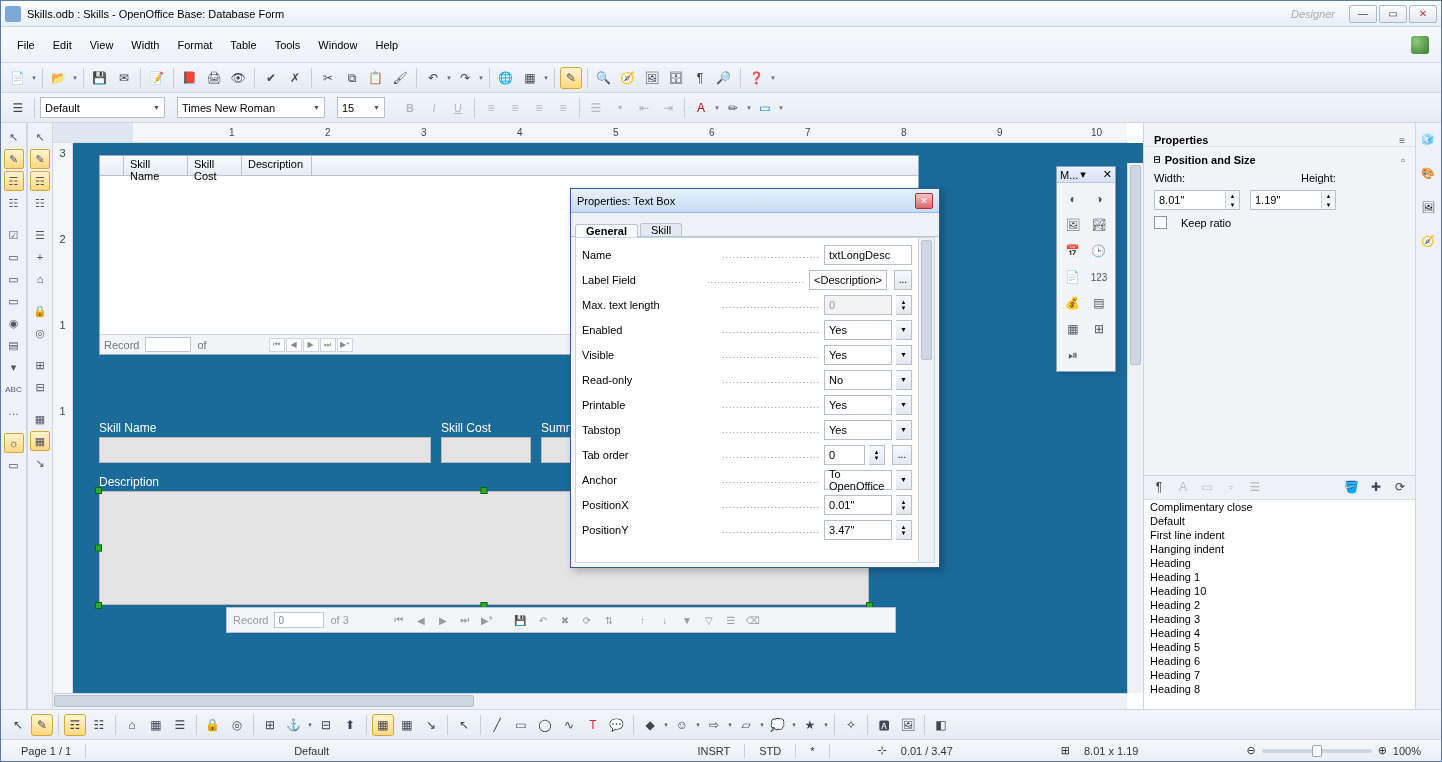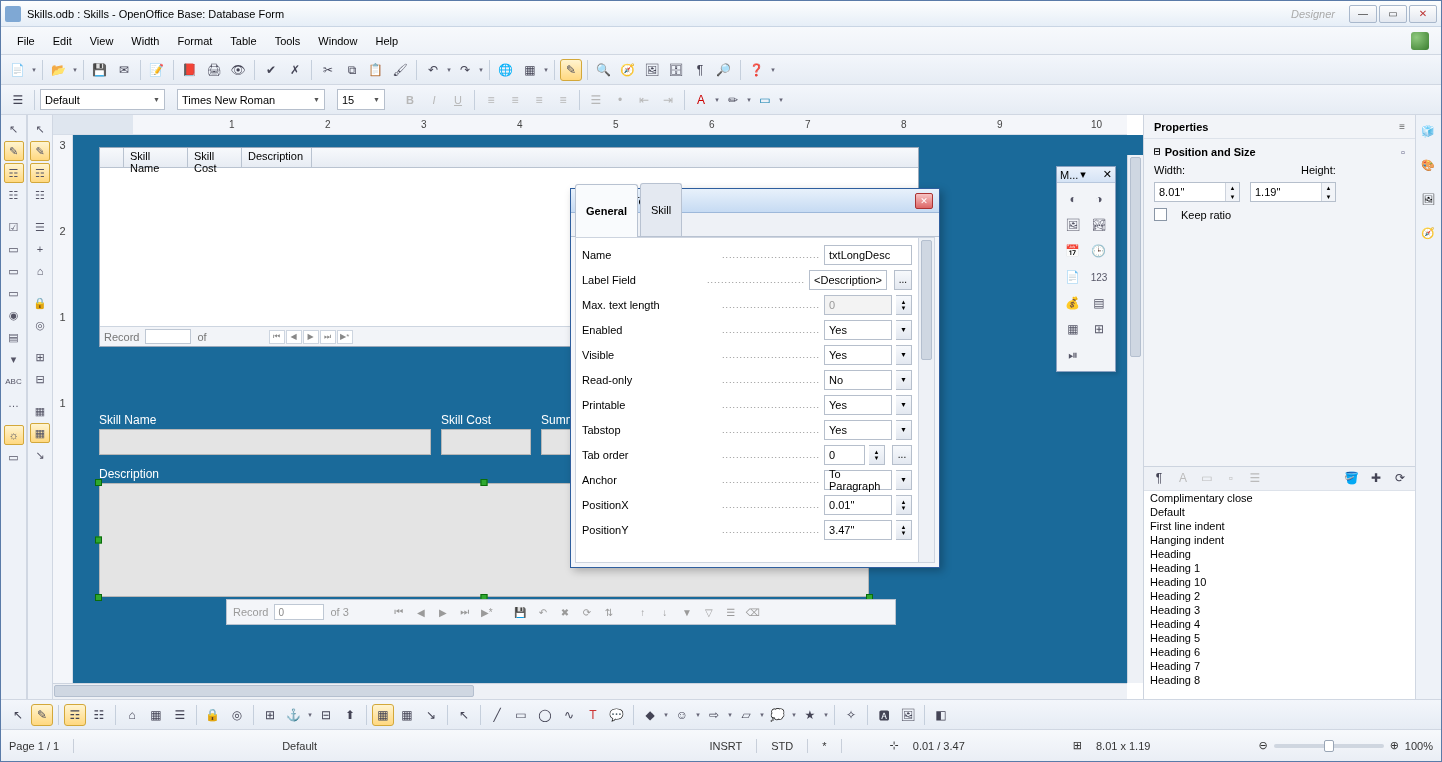--- a/index.html
+++ b/index.html
@@ -5,21 +5,21 @@
 *{box-sizing:border-box;margin:0;padding:0;font-family:"Segoe UI",Tahoma,sans-serif;font-size:11px;}
 body{background:#fff;overflow:hidden;width:1442px;height:762px;position:relative;}
 .window{position:absolute;inset:0;border:1px solid #5a7ba8;background:#fff;display:flex;flex-direction:column;}
 .titlebar{height:26px;background:linear-gradient(#fdfefe,#e6eef7);border-bottom:1px solid #c9d5e4;display:flex;align-items:center;padding:0 4px;gap:6px;}
 .titlebar .app-icon{width:16px;height:16px;background:#7fa8d4;border-radius:2px;}
 .titlebar .title{flex:1;color:#000;}
 .winbtns{display:flex;gap:2px;}
 .winbtn{width:28px;height:18px;border:1px solid #a9b8cc;border-radius:2px;background:linear-gradient(#fdfdfd,#e3e8f0);display:flex;align-items:center;justify-content:center;color:#444;cursor:default;font-size:10px;}
 .winbtn.close{color:#b33;}
 .faint-extra{flex:0 0 auto;color:#aaa;font-style:italic;font-size:11px;margin-right:8px;}
-.menubar{height:28px;background:linear-gradient(#f7f9fc,#eef2f8);border-bottom:1px solid #d0d7e2;display:flex;align-items:center;padding:0 8px;gap:2px;}
+.menubar{height:36px;background:linear-gradient(#f7f9fc,#eef2f8);border-bottom:1px solid #d0d7e2;display:flex;align-items:center;padding:0 8px;gap:2px;}
 .menuitem{padding:3px 8px;border-radius:2px;}
 .menubar .spacer{flex:1;}
 .dl-icon{width:18px;height:18px;margin-right:4px;background:radial-gradient(circle at 30% 30%,#8fc97e,#3a7d2e);border-radius:3px;}
 .toolbar{height:30px;background:linear-gradient(#f3f6fb,#e6ecf4);border-bottom:1px solid #d0d7e2;display:flex;align-items:center;padding:0 6px;gap:2px;}
 .tbtn{width:22px;height:22px;border:1px solid transparent;border-radius:3px;display:flex;align-items:center;justify-content:center;font-size:12px;color:#445;}
 .tbtn.active{background:linear-gradient(#fff4d0,#ffd880);border-color:#d3a83a;}
 .tsep{width:1px;height:20px;background:#c5cfdc;margin:0 3px;}
 .dd{width:6px;height:22px;display:flex;align-items:center;justify-content:center;color:#667;font-size:7px;}
 .combo{height:21px;border:1px solid #b6bfcc;background:#fff;display:flex;align-items:center;padding:0 4px;gap:4px;}
 .combo .arrow{font-size:7px;color:#555;margin-left:auto;}
@@ -52,57 +52,57 @@
 .recbar .nb{width:16px;height:14px;border:1px solid #cdd5e0;background:#fff;font-size:8px;display:flex;align-items:center;justify-content:center;color:#888;}
 .lbl{position:absolute;color:#fff;font-size:12px;}
 .fld{position:absolute;background:#e4e4e4;border:1px solid #b7b7b7;}
 .sel-handles{position:absolute;pointer-events:none;}
 .handle{position:absolute;width:7px;height:7px;background:#2fa82f;border:1px solid #0b6b0b;}
 .vscroll{position:absolute;right:0;top:20px;bottom:0;width:16px;background:#eef1f6;border-left:1px solid #cdd4df;}
 .vscroll .thumb{position:absolute;left:2px;right:2px;top:2px;height:200px;background:#cfd7e2;border:1px solid #b4bfcf;border-radius:2px;}
 .hscroll{height:16px;background:#eef1f6;border-top:1px solid #cdd4df;display:flex;margin-right:16px;}
 .hscroll .thumb{width:420px;height:12px;margin:1px;background:#cfd7e2;border:1px solid #b4bfcf;border-radius:2px;}
 .sidepanel{width:272px;background:#f2f4f8;border-left:1px solid #cdd4df;display:flex;flex-direction:column;}
-.sp-title{height:24px;display:flex;align-items:center;padding:0 10px;font-weight:bold;border-bottom:1px solid #dde2ea;gap:6px;}
+.sp-title{height:24px;display:flex;align-items:flex-end;padding:0 10px;font-weight:bold;border-bottom:1px solid #dde2ea;gap:6px;}
 .sp-title .opts{margin-left:auto;font-size:10px;color:#666;}
 .sp-section{padding:6px 10px;}
 .sp-sec-title{display:flex;align-items:center;gap:4px;font-weight:bold;margin-bottom:6px;}
 .sp-row{display:flex;gap:10px;margin-bottom:6px;align-items:center;}
 .sp-row label{width:50px;}
 .spin{display:flex;align-items:center;border:1px solid #b6bfcc;background:#fff;height:20px;}
 .spin input{border:none;width:70px;padding:0 4px;font-size:11px;outline:none;}
 .spin .sbtns{display:flex;flex-direction:column;}
 .spin .sb{width:14px;height:9px;border-left:1px solid #cdd3dd;font-size:6px;display:flex;align-items:center;justify-content:center;background:#f2f4f8;}
 .sp-list{flex:1;border-top:1px solid #cdd4df;display:flex;flex-direction:column;min-height:0;}
 .sp-list-tb{height:24px;background:#eef1f6;border-bottom:1px solid #dde2ea;display:flex;align-items:center;padding:0 4px;gap:2px;}
 .sp-list-body{flex:1;overflow:auto;background:#fff;}
 .sp-list-body .it{padding:1px 6px;}
 .sp-foot{height:22px;border-top:1px solid #cdd4df;display:flex;align-items:center;}
 .sp-foot select{flex:1;height:20px;border:1px solid #b6bfcc;margin:0 2px;font-size:11px;}
 .bottomtb{height:30px;background:linear-gradient(#f3f6fb,#e6ecf4);border-top:1px solid #d0d7e2;display:flex;align-items:center;padding:0 6px;gap:2px;}
-.status{height:32px;background:linear-gradient(#f7f9fc,#eaeef5);border-top:1px solid #d0d7e2;display:flex;align-items:center;padding:0 8px;gap:14px;color:#333;}
+.status{height:22px;background:linear-gradient(#f7f9fc,#eaeef5);border-top:1px solid #d0d7e2;display:flex;align-items:center;padding:0 20px;gap:14px;color:#333;}
 .status .sep{width:1px;height:14px;background:#c8cfda;}
 .status .grow{flex:1;}
 .zoom{display:flex;align-items:center;gap:6px;}
 .zoom .track{width:110px;height:4px;background:#cfd6e0;position:relative;border-radius:2px;}
 .zoom .knob{position:absolute;left:50%;top:-4px;width:10px;height:12px;background:#fff;border:1px solid #9aa6b6;border-radius:2px;transform:translateX(-50%);}
 
 
 .palette{position:absolute;left:1056px;top:166px;width:60px;background:#f2f4f8;border:1px solid #8aa2c2;box-shadow:2px 2px 4px rgba(0,0,0,.15);}
 .palette .pt{height:16px;background:linear-gradient(#eaf1fb,#d5e3f5);border-bottom:1px solid #b7c7dd;display:flex;align-items:center;padding:0 3px;font-size:10px;gap:2px;}
 .palette .pt .x{margin-left:auto;}
 .palette .grid{display:grid;grid-template-columns:1fr 1fr;gap:4px;padding:5px;}
 .pbtn{height:22px;border:1px solid transparent;border-radius:2px;display:flex;align-items:center;justify-content:center;font-size:12px;color:#556;}
 
 
 .propdlg{position:absolute;left:570px;top:188px;width:370px;height:380px;background:#f4f6fa;border:1px solid #2e5e9e;box-shadow:3px 3px 8px rgba(0,0,0,.25);}
 .propdlg .pt{height:24px;background:linear-gradient(#e8f1fb,#c6dbf3);display:flex;align-items:center;padding:0 6px;border-bottom:1px solid #9db8da;}
 .propdlg .pt .x{margin-left:auto;width:18px;height:16px;background:linear-gradient(#f7c4c4,#d66);border:1px solid #a33;color:#fff;font-size:9px;display:flex;align-items:center;justify-content:center;border-radius:2px;}
 .propdlg .tabs{height:24px;display:flex;align-items:flex-end;padding:0 4px;border-bottom:1px solid #b8c2d1;background:#eef1f6;}
-.ptab{padding:20px 10px;border:1px solid #b8c2d1;border-bottom:none;background:#e4e9f1;margin-right:2px;border-radius:3px 3px 0 0;position:relative;}
+.ptab{padding:0 10px;border:1px solid #b8c2d1;border-bottom:none;background:#e4e9f1;margin-right:2px;border-radius:3px 3px 0 0;position:relative;}
 .ptab.active{background:#f9fbfd;font-weight:bold;top:1px;}
 .propbody{position:absolute;top:48px;bottom:4px;left:4px;right:4px;background:#fff;border:1px solid #cdd4df;display:flex;}
 .proplist{flex:1;overflow:auto;padding:4px 6px;}
 .prow{display:flex;align-items:center;height:25px;gap:4px;}
 .prow .plabel{width:136px;white-space:nowrap;overflow:hidden;}
 .prow .dots{flex:0 0 auto;color:#888;letter-spacing:1px;font-size:9px;}
 .pinput{flex:1;height:20px;border:1px solid #b6bfcc;background:#fff;display:flex;align-items:center;padding:0 4px;}
 .pinput.dis{color:#999;background:#f3f3f3;}
 .pdd{width:16px;height:20px;border:1px solid #b6bfcc;border-left:none;background:linear-gradient(#f7f9fc,#e3e8f0);display:flex;align-items:center;justify-content:center;font-size:7px;}
 .pell{width:20px;height:20px;border:1px solid #b6bfcc;background:linear-gradient(#f7f9fc,#e3e8f0);margin-left:3px;display:flex;align-items:center;justify-content:center;font-size:10px;}
@@ -636,21 +636,21 @@
           <div class="dots">............................</div>
           <div class="pinput">0</div>
           <div class="pdd">
             <div style="font-size:6px;line-height:6px">▲<br>▼</div>
           </div>
           <div class="pell">...</div>
         </div>
         <div class="prow">
           <div class="plabel">Anchor</div>
           <div class="dots">............................</div>
-          <div class="pinput">To Paragraph</div>
+          <div class="pinput">To OpenOffice</div>
           <div class="pdd">▼</div>
         </div>
         <div class="prow">
           <div class="plabel">PositionX</div>
           <div class="dots">............................</div>
           <div class="pinput">0.01"</div>
           <div class="pdd">
             <div style="font-size:6px;line-height:6px">▲<br>▼</div>
           </div>
         </div>

